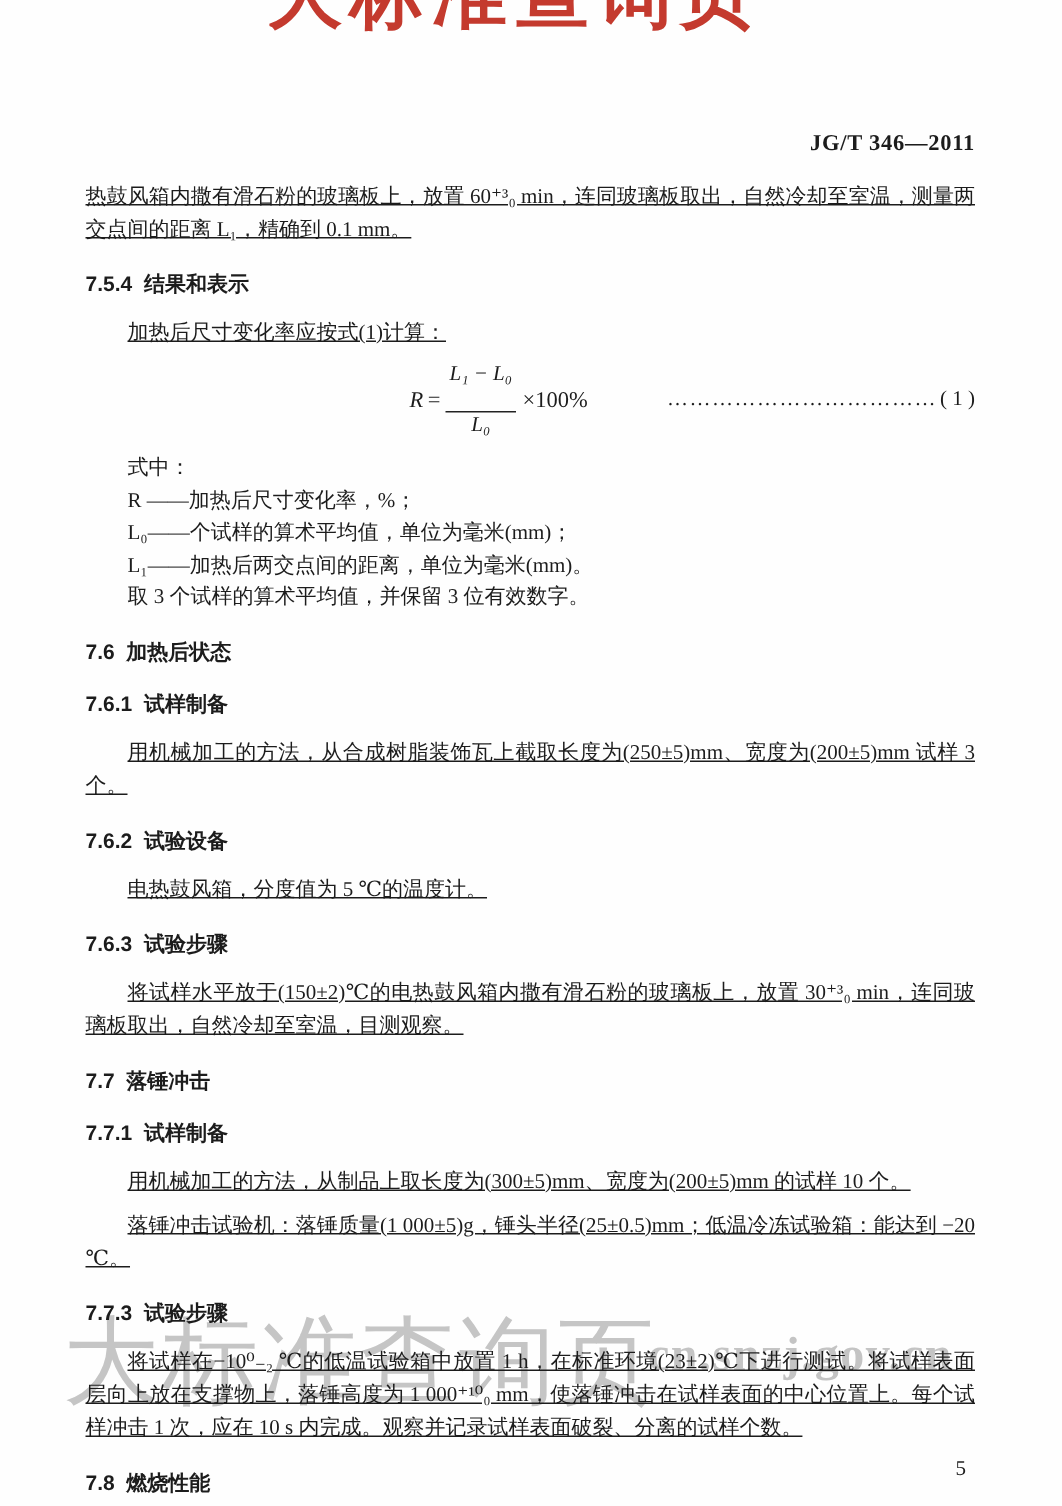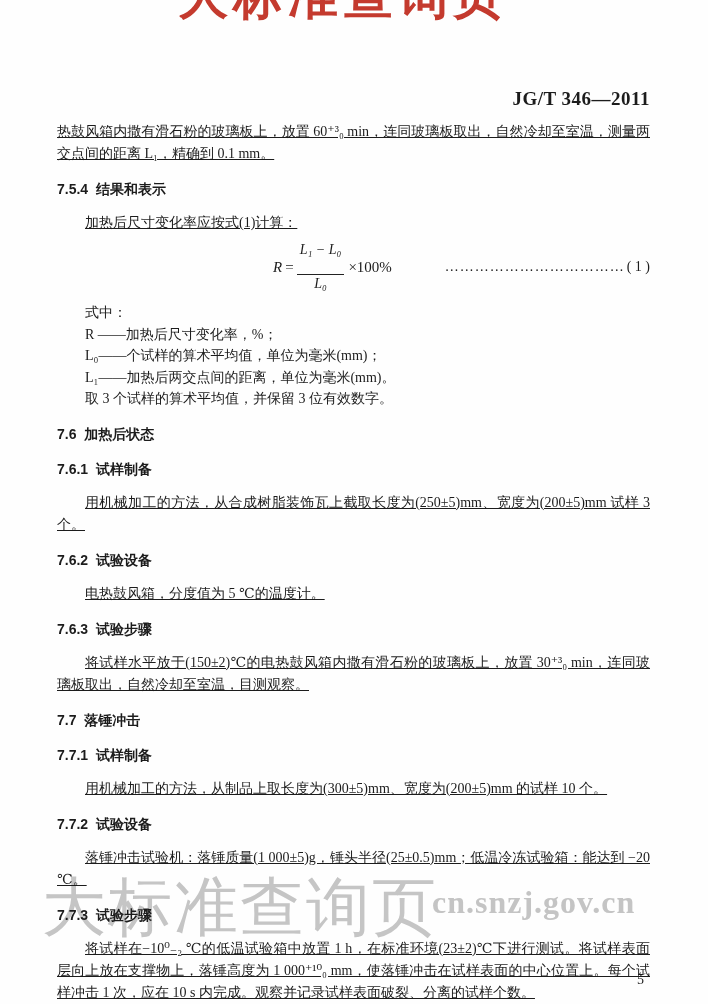--- a/index.html
+++ b/index.html
@@ -46,21 +46,21 @@
     font-weight:bold;
     letter-spacing:1px;
     color:rgba(148,148,148,.55);
     z-index:0;
     font-family:"Liberation Serif","DejaVu Serif",serif;
     white-space:nowrap;
   }
   .header{
     position:absolute;
     top:88px;right:58px;
-    font-size:19px;
+    font-size:15px;
     font-weight:bold;
     letter-spacing:.5px;
     z-index:1;
     font-family:"Liberation Serif","DejaVu Serif",serif;
   }
   .content{
     position:absolute;
     top:114px;left:57px;right:58px;
     z-index:1;
     font-size:14px;
@@ -162,21 +162,20 @@
       <div class="h2">7.6  加热后状态</div>
       <div class="h3">7.6.1  试样制备</div>
       <div class="para indent">用机械加工的方法，从合成树脂装饰瓦上截取长度为(250±5)mm、宽度为(200±5)mm 试样 3 个。</div>
       <div class="h3">7.6.2  试验设备</div>
       <div class="para indent">电热鼓风箱，分度值为 5 ℃的温度计。</div>
       <div class="h3">7.6.3  试验步骤</div>
       <div class="para indent">将试样水平放于(150±2)℃的电热鼓风箱内撒有滑石粉的玻璃板上，放置 30⁺³₀ min，连同玻璃板取出，自然冷却至室温，目测观察。</div>
       <div class="h2">7.7  落锤冲击</div>
       <div class="h3">7.7.1  试样制备</div>
       <div class="para indent">用机械加工的方法，从制品上取长度为(300±5)mm、宽度为(200±5)mm 的试样 10 个。</div>
-      <div class="h3">7.7.2  试验设备</div>
       <div class="para indent">落锤冲击试验机：落锤质量(1 000±5)g，锤头半径(25±0.5)mm；低温冷冻试验箱：能达到 −20 ℃。</div>
       <div class="h3">7.7.3  试验步骤</div>
       <div class="para indent">将试样在−10⁰₋₂ ℃的低温试验箱中放置 1 h，在标准环境(23±2)℃下进行测试。将试样表面层向上放在支撑物上，落锤高度为 1 000⁺¹⁰₀ mm，使落锤冲击在试样表面的中心位置上。每个试样冲击 1 次，应在 10 s 内完成。观察并记录试样表面破裂、分离的试样个数。</div>
       <div class="h2">7.8  燃烧性能</div>
     </div>
 
   <div class="page-number">5</div>
 </div>
 
 </body></html>

